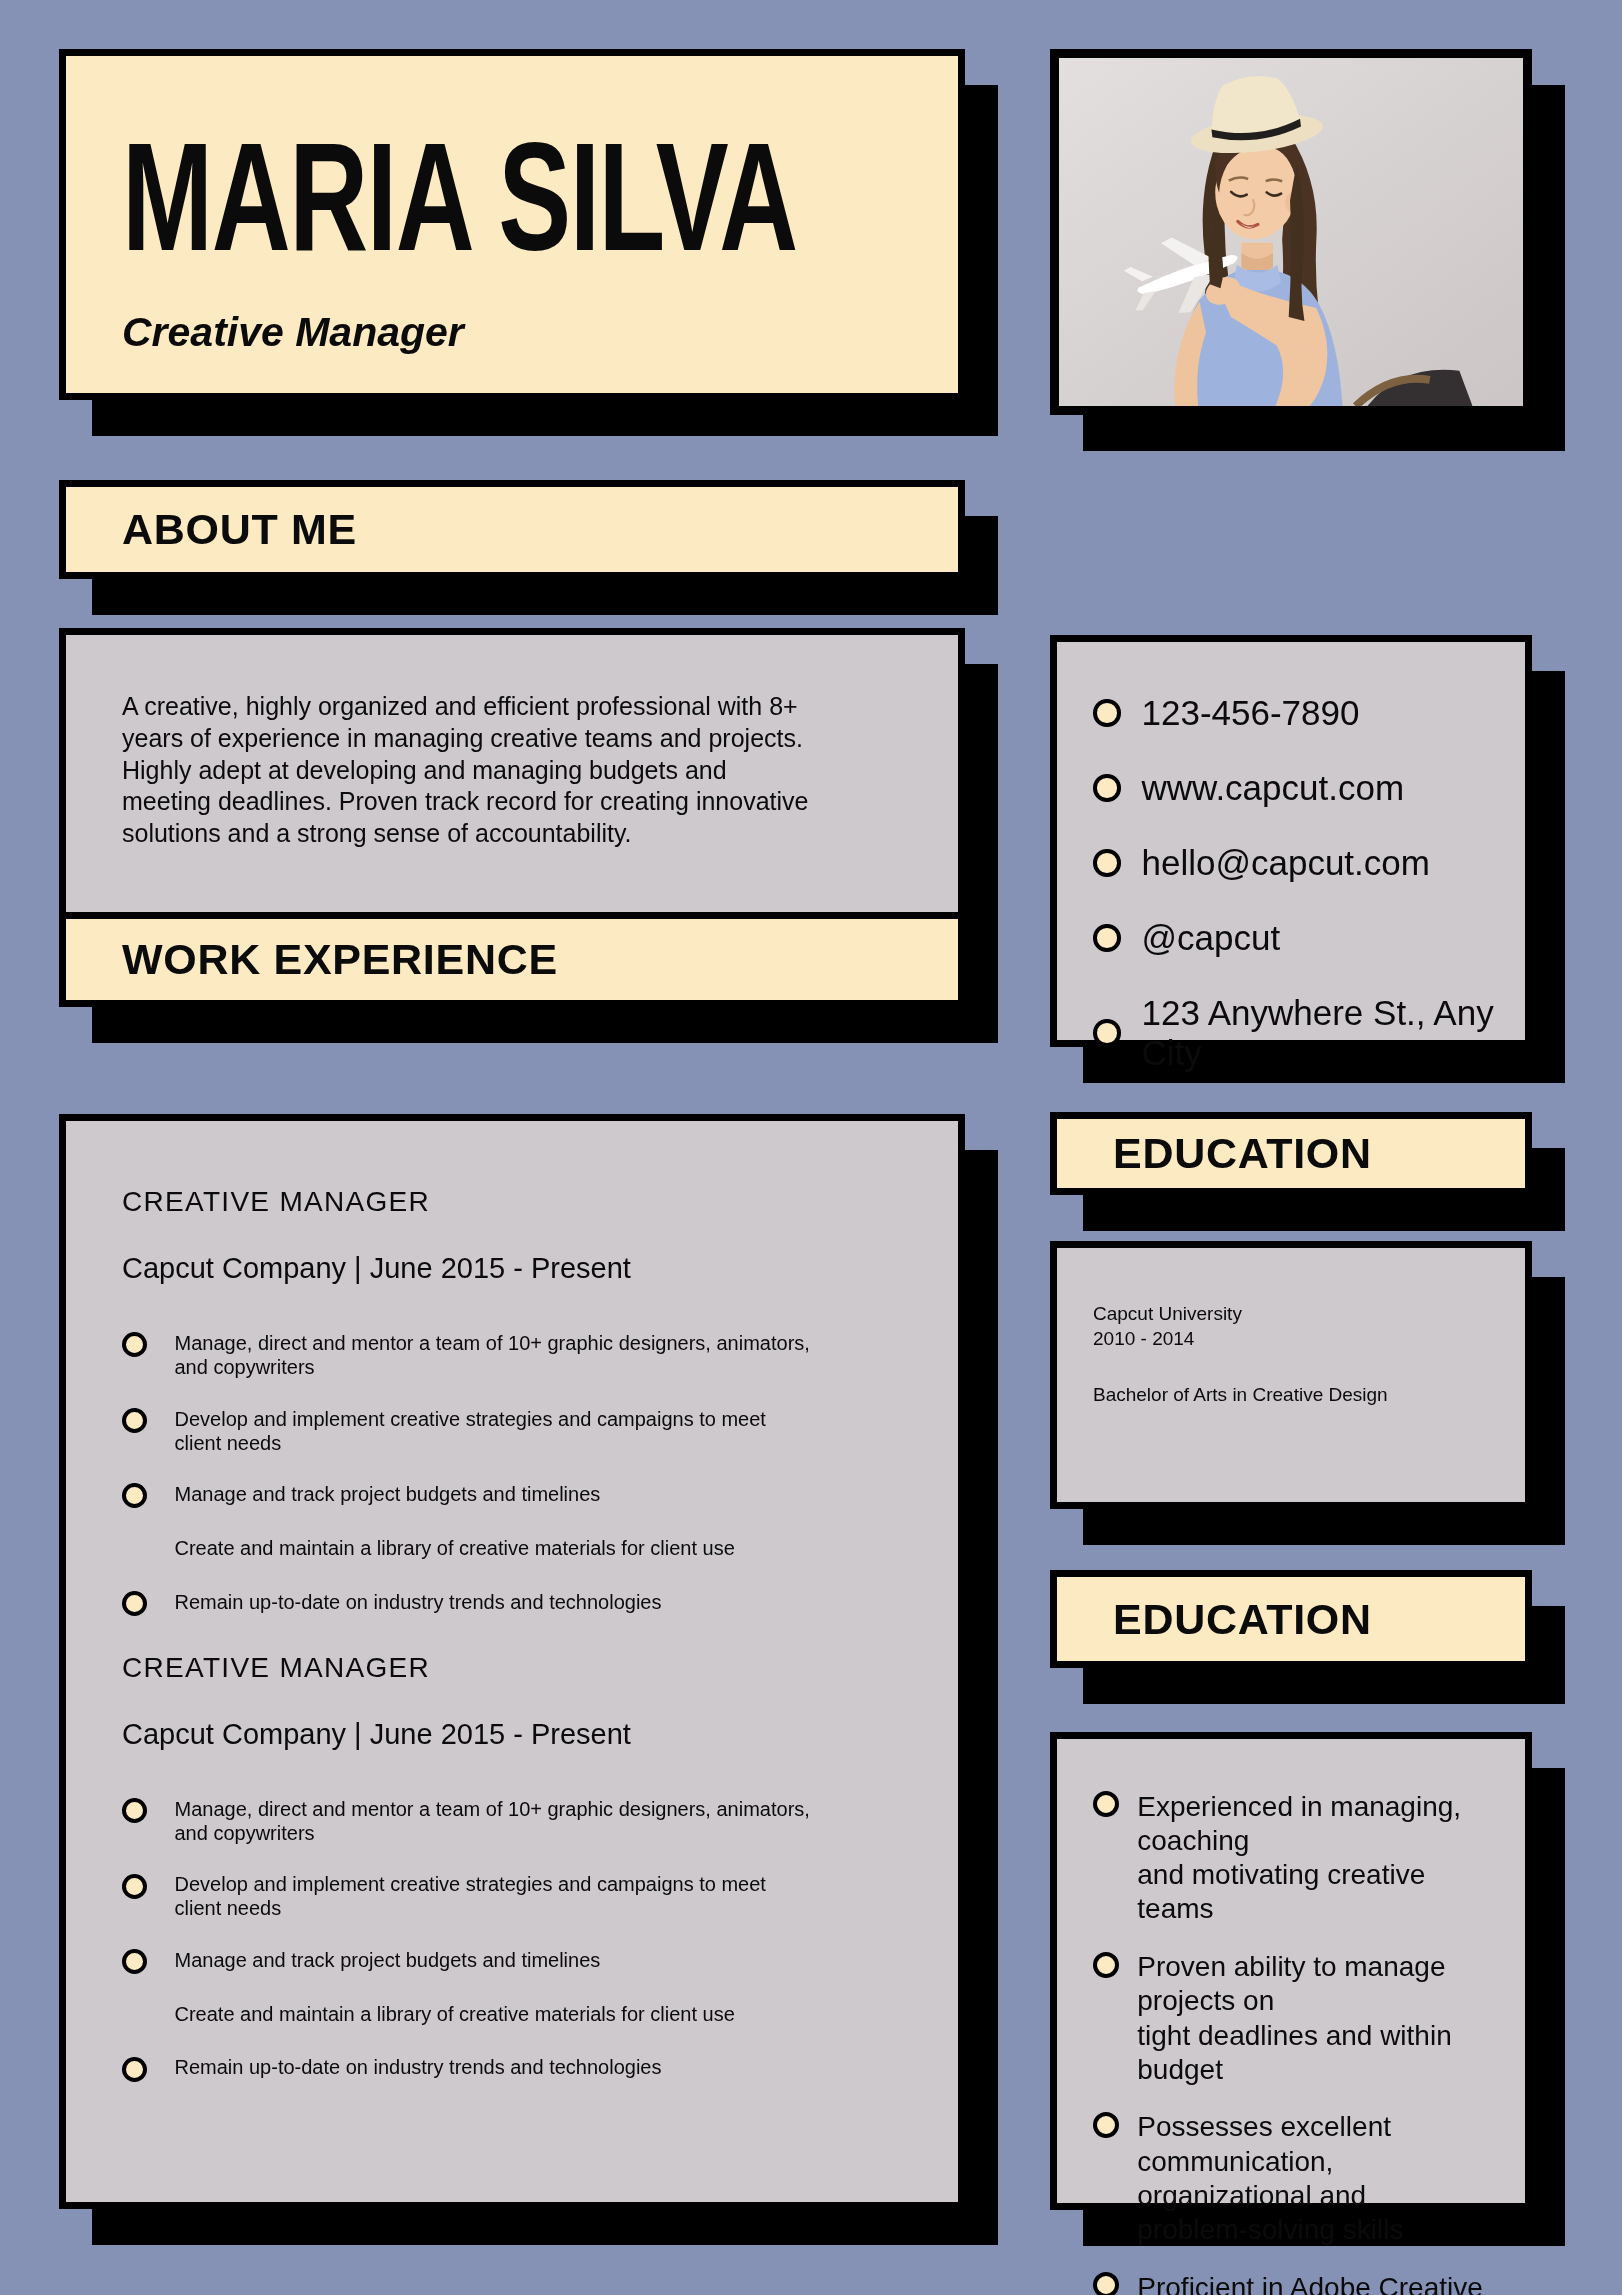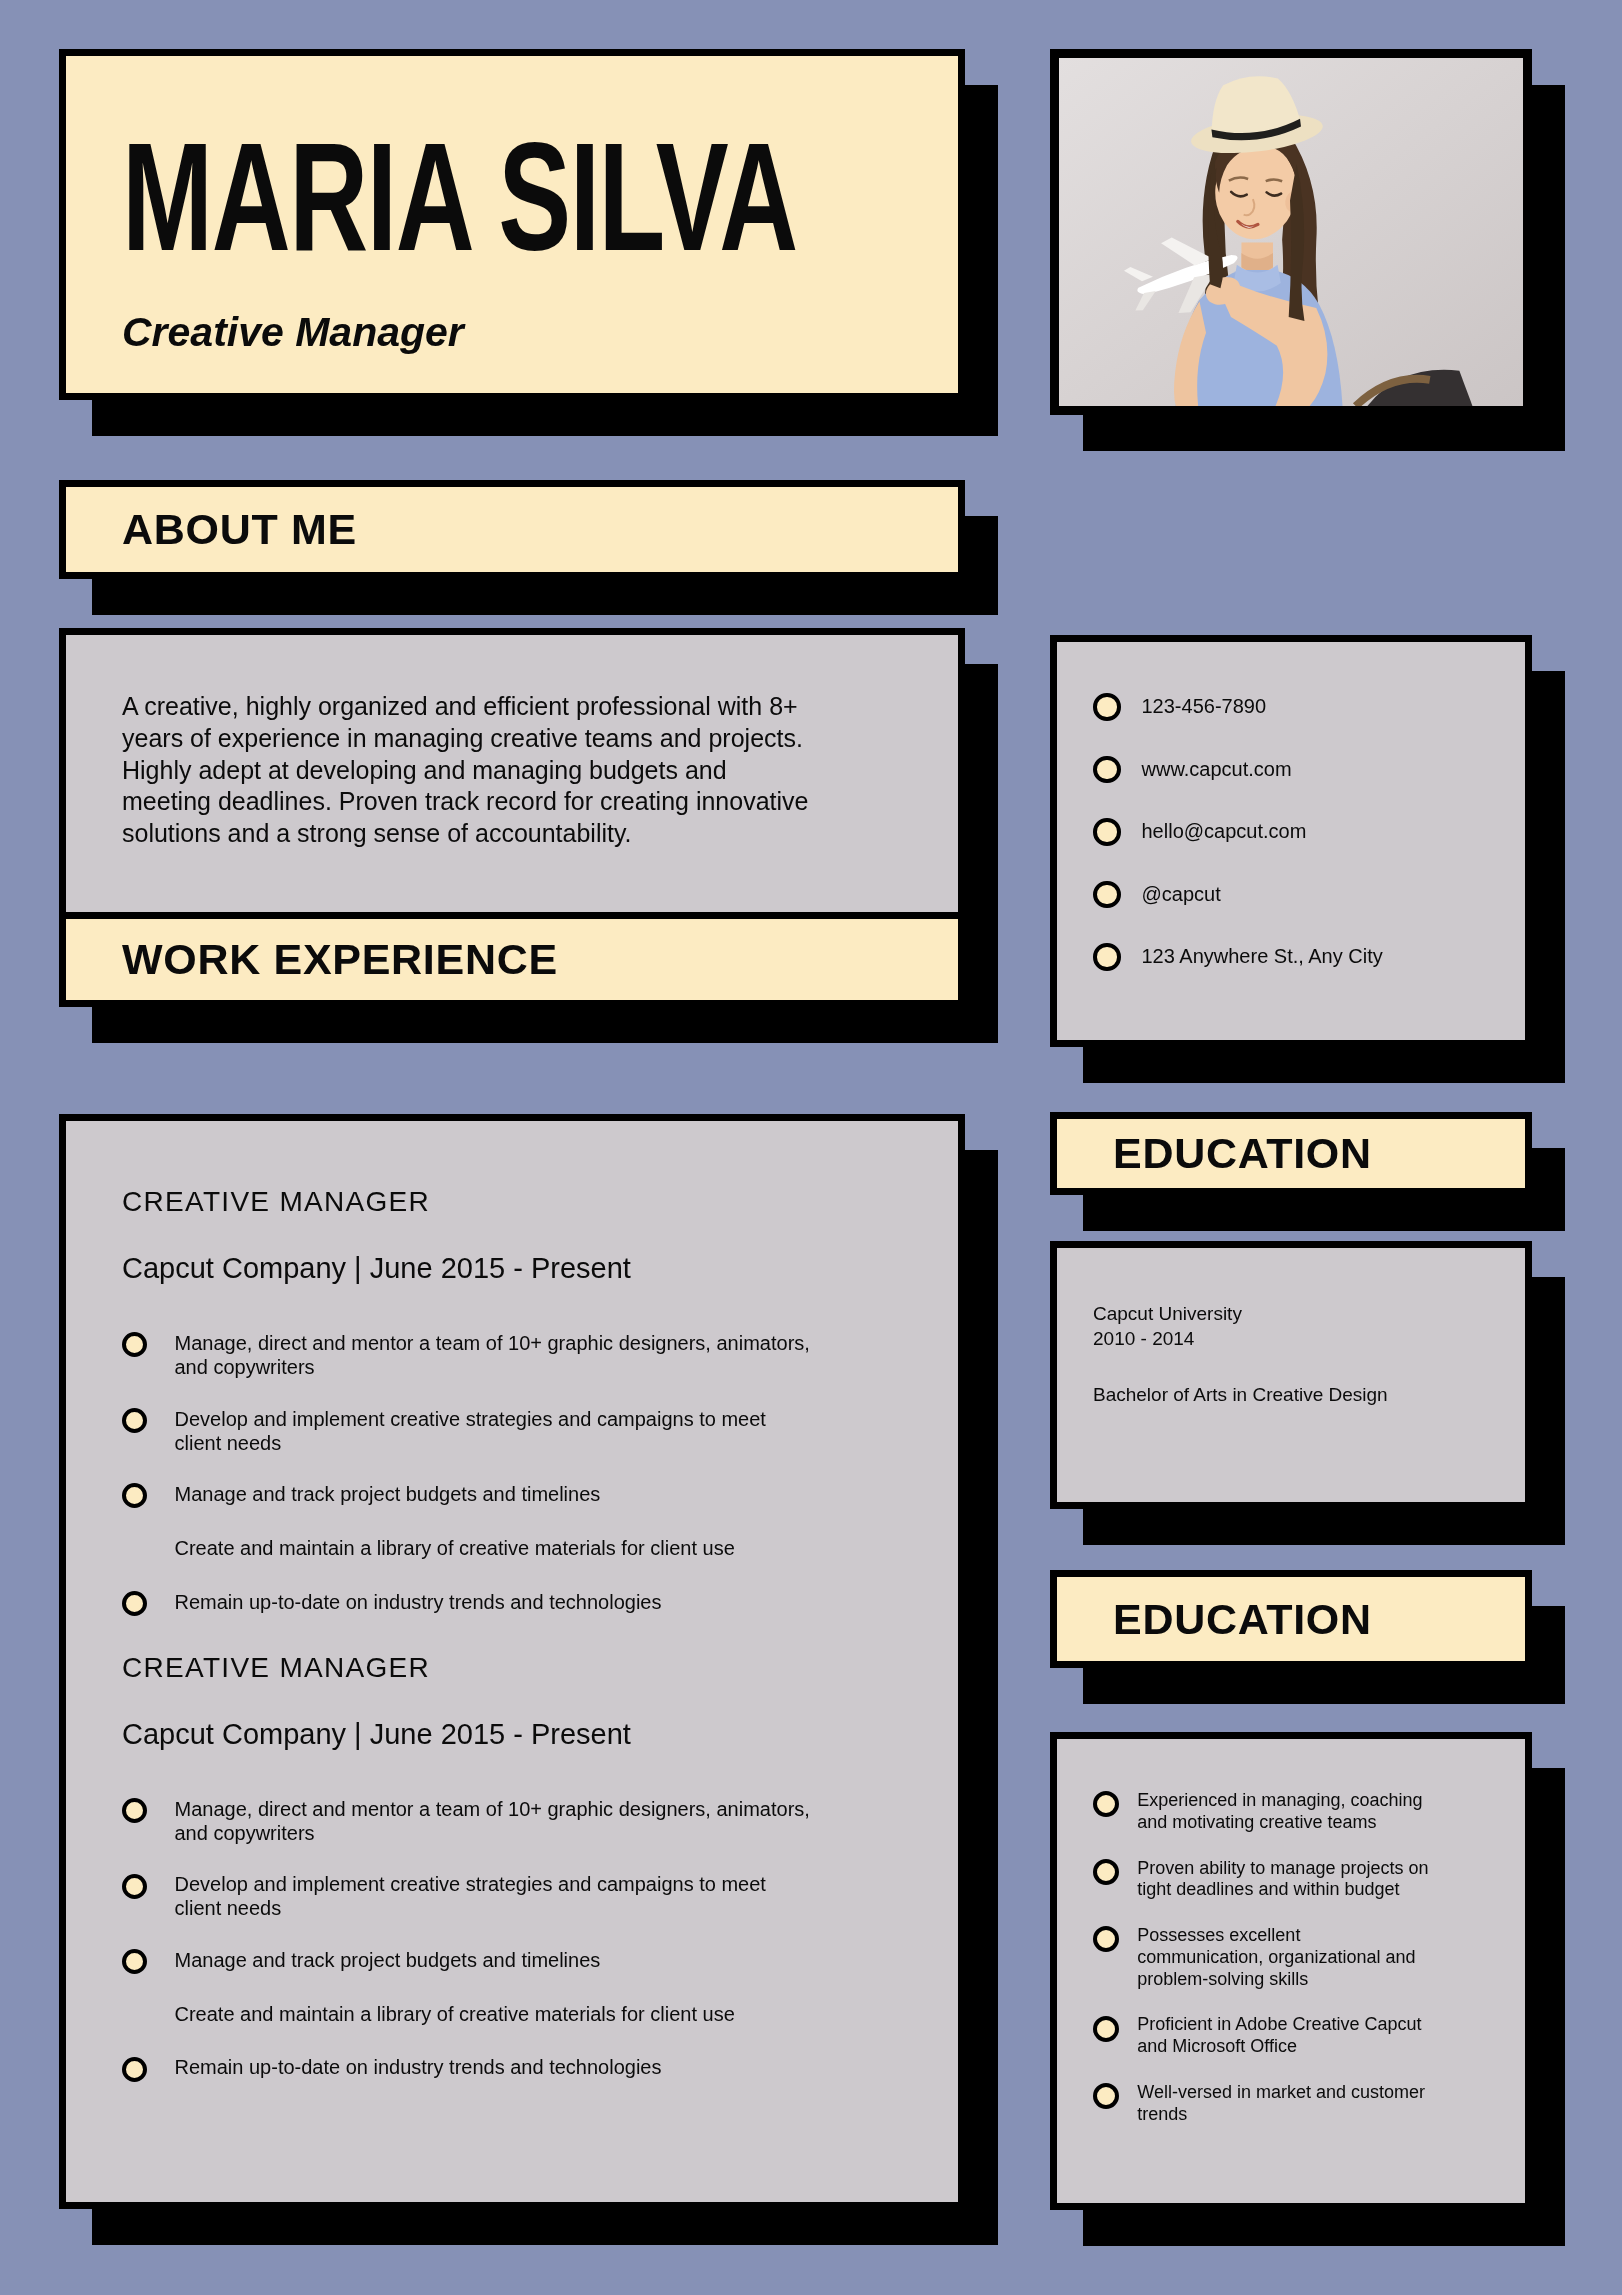--- a/index.html
+++ b/index.html
@@ -101,41 +101,41 @@
   
   .photo-box{left:1050px;top:49px;width:482px;height:366px;border-width:9.2px;padding:0;}
   .portrait{width:100%;height:100%;display:block;}
   .contact-hdr{left:1050px;top:480px;width:482px;height:99px;}
   .contact-box{left:1050px;top:635px;width:482px;height:412px;padding:51px 19.6px 0 36px;}
   .crow{
     display:flex;
     align-items:center;
     gap:21px;
     margin-bottom:35px;
-    font-size:20px;
+    font-size:35px;
   }
   .cdot{
     flex:0 0 auto;
     width:27.5px;height:27.5px;
     border-radius:50%;
     background:var(--cream);
     border:4.6px solid var(--shadow);
   }
   .edu1-hdr{left:1050px;top:1112px;width:482px;height:83px;}
   .edu1-box{left:1050px;top:1241px;width:482px;height:268px;padding:54px 26px 0 36px;}
   .school-line{margin:0;font-size:19px;line-height:1.3;white-space:pre-line;}
   .degree-line{margin:33px 0 0;font-size:19px;}
   .edu2-hdr{left:1050px;top:1570px;width:482px;height:98px;}
   .skills-box{left:1050px;top:1732px;width:482px;height:478px;padding:51px 17px 0 36px;}
   .srow{
     display:flex;
     align-items:flex-start;
     gap:18.3px;
     margin-bottom:23.6px;
-    font-size:18px;
+    font-size:28px;
     line-height:1.22;
   }
   .sdot{
     flex:0 0 auto;
     width:26px;height:26px;
     border-radius:50%;
     background:var(--cream);
     border:4.6px solid var(--shadow);
     margin-top:1.3px;
   }

